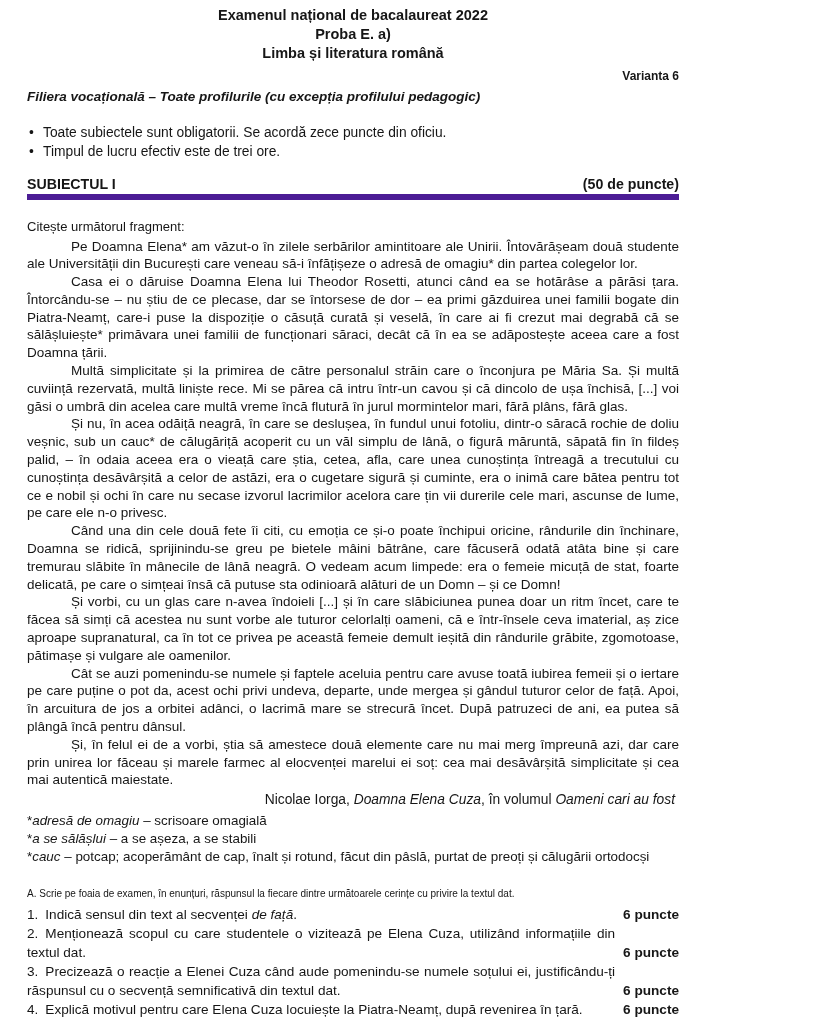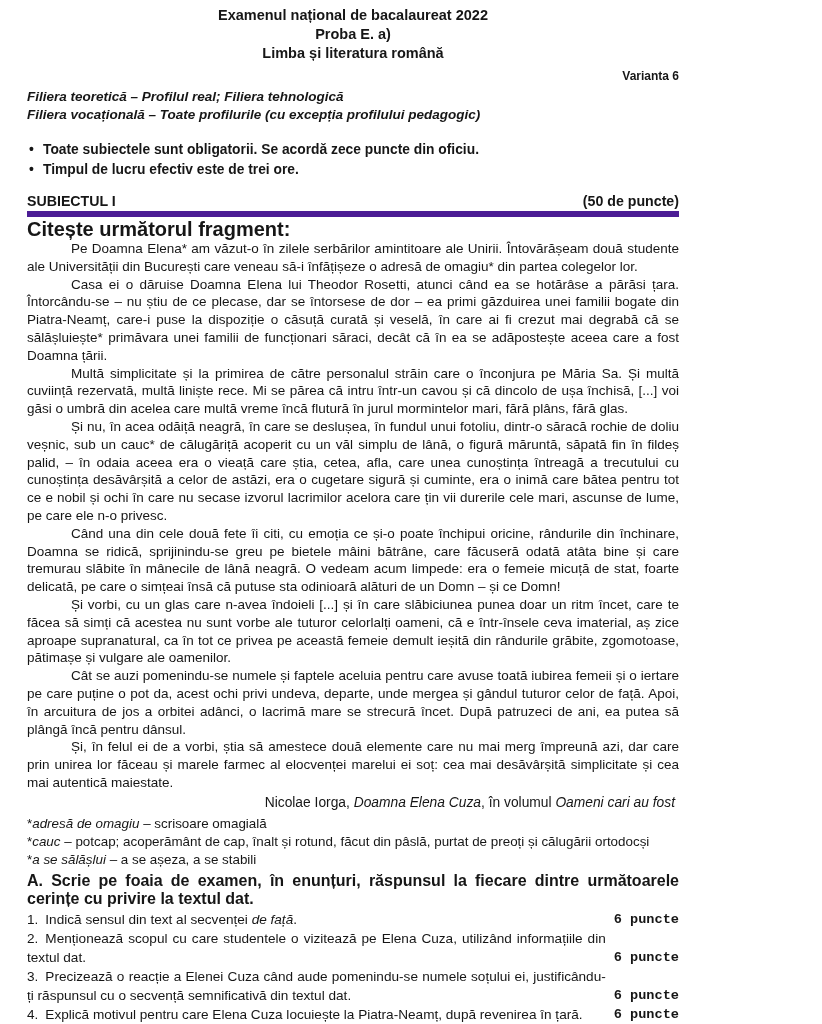--- a/index.html
+++ b/index.html
@@ -38,21 +38,21 @@
     font-weight: bold;
     font-style: italic;
     font-size: 13.5px;
     line-height: 17.5px;
   }
   
   .notices {
     margin: 17px 0 0 0;
     padding: 0;
     list-style: none;
-    font-weight: bold;
+    font-weight: normal;
     font-size: 13.8px;
     line-height: 19.5px;
   }
   .notices li::before {
     content: "\2022";
     display: inline-block;
     width: 14px;
     margin-left: 2px;
   }
   
@@ -60,23 +60,23 @@
     display: flex;
     justify-content: space-between;
     align-items: baseline;
     font-weight: bold;
     font-size: 14.2px;
     margin-top: 14px;
     padding-bottom: 2px;
     border-bottom: 6px solid #4c1d95;
   }
   .instruction {
-    font-weight: bold;
-    font-size: 20px;
-    margin-top: 3px;
+    font-weight: normal;
+    font-size: 13px;
+    margin-top: 18px;
     line-height: 18px;
   }
   
   .fragment {
     margin-top: 2px;
   }
   .frag-p {
     margin: 0;
     text-align: justify;
     text-indent: 44px;
@@ -92,23 +92,23 @@
   }
   
   .footnotes {
     margin-top: 3px;
     font-size: 13.4px;
     line-height: 18px;
   }
   .footnote { white-space: normal; }
   
   .section-a-heading {
-    margin-top: 3px;
-    font-weight: bold;
-    font-size: 16px;
+    margin-top: 19px;
+    font-weight: normal;
+    font-size: 10px;
     line-height: 18.5px;
     text-align: justify;
   }
   .questions { margin-top: 1px; }
   .question {
     display: flex;
     align-items: flex-end;
     font-size: 13.6px;
     line-height: 19px;
   }
@@ -117,38 +117,36 @@
     text-align: justify;
   }
   .q-num {
     display: inline-block;
     margin-right: 7px;
   }
   .q-points {
     font-weight: bold;
     white-space: nowrap;
     margin-left: 8px;
-    font-family: Liberation Mono, monospace;
   }
   i { font-style: italic; }
 </style>
 </head>
 <body>
 
 <div class="page">
 
   <header>
     <div class="title-block">
       <div>Examenul național de bacalaureat 2022</div>
       <div>Proba E. a)</div>
       <div>Limba și literatura română</div>
     </div>
     <div class="variant">Varianta 6</div>
     <div class="filiera">
-      <div>Filiera teoretică – Profilul real; Filiera tehnologică</div>
       <div>Filiera vocațională – Toate profilurile (cu excepția profilului pedagogic)</div>
     </div>
   </header>
 
   <ul class="notices">
     <li>Toate subiectele sunt obligatorii. Se acordă zece puncte din oficiu.</li>
     <li>Timpul de lucru efectiv este de trei ore.</li>
   </ul>
 
   <div class="subject-row">
@@ -166,22 +164,22 @@
       <p class="frag-p">Când una din cele două fete îi citi, cu emoția ce și-o poate închipui oricine, rândurile din închinare, Doamna se ridică, sprijinindu-se greu pe bietele mâini bătrâne, care făcuseră odată atâta bine și care tremurau slăbite în mânecile de lână neagră. O vedeam acum limpede: era o femeie micuță de stat, foarte delicată, pe care o simțeai însă că putuse sta odinioară alături de un Domn – și ce Domn!</p>
       <p class="frag-p">Și vorbi, cu un glas care n-avea îndoieli [...] și în care slăbiciunea punea doar un ritm încet, care te făcea să simți că acestea nu sunt vorbe ale tuturor celorlalți oameni, că e într-însele ceva imaterial, aș zice aproape supranatural, ca în tot ce privea pe această femeie demult ieșită din rândurile grăbite, zgomotoase, pătimașe și vulgare ale oamenilor.</p>
       <p class="frag-p">Cât se auzi pomenindu-se numele și faptele aceluia pentru care avuse toată iubirea femeii și o iertare pe care puține o pot da, acest ochi privi undeva, departe, unde mergea și gândul tuturor celor de față. Apoi, în arcuitura de jos a orbitei adânci, o lacrimă mare se strecură încet. După patruzeci de ani, ea putea să plângă încă pentru dânsul.</p>
       <p class="frag-p">Și, în felul ei de a vorbi, știa să amestece două elemente care nu mai merg împreună azi, dar care prin unirea lor făceau și marele farmec al elocvenței marelui ei soț: cea mai desăvârșită simplicitate și cea mai autentică maiestate.</p>
     </div>
 
   <div class="attribution" id="attribution"><span>Nicolae Iorga, </span><i>Doamna Elena Cuza</i><span>, în volumul </span><i>Oameni cari au fost</i></div>
 
   <div class="footnotes" id="footnotes">
       <div class="footnote"><span>*</span><i>adresă de omagiu</i><span> – scrisoare omagială</span></div>
+      <div class="footnote"><span>*</span><i>a se sălășlui</i><span> – a se așeza, a se stabili</span></div>
       <div class="footnote"><span>*</span><i>cauc</i><span> – potcap; acoperământ de cap, înalt și rotund, făcut din pâslă, purtat de preoți și călugării ortodocși</span></div>
-      <div class="footnote"><span>*</span><i>a se sălășlui</i><span> – a se așeza, a se stabili</span></div>
     </div>
 
   <div class="section-a-heading">A. Scrie pe foaia de examen, în enunțuri, răspunsul la fiecare dintre următoarele cerințe cu privire la textul dat.</div>
 
   <div class="questions" id="questions">
       <div class="question">
         <span class="q-body"><span class="q-num">1.</span><span>Indică sensul din text al secvenței </span><i>de față</i><span>.</span></span>
         <span class="q-points">6 puncte</span>
       </div>
       <div class="question">

